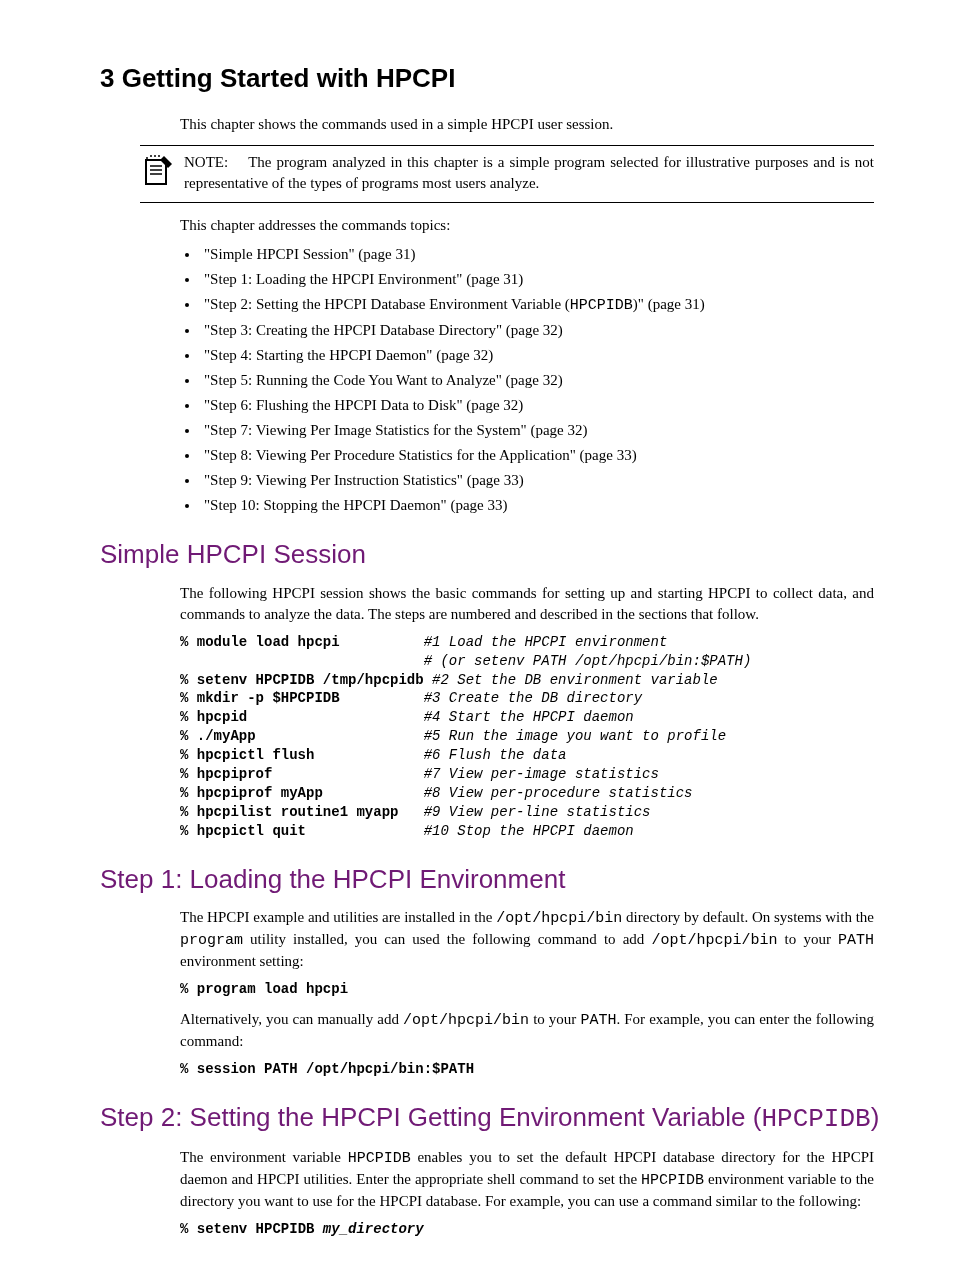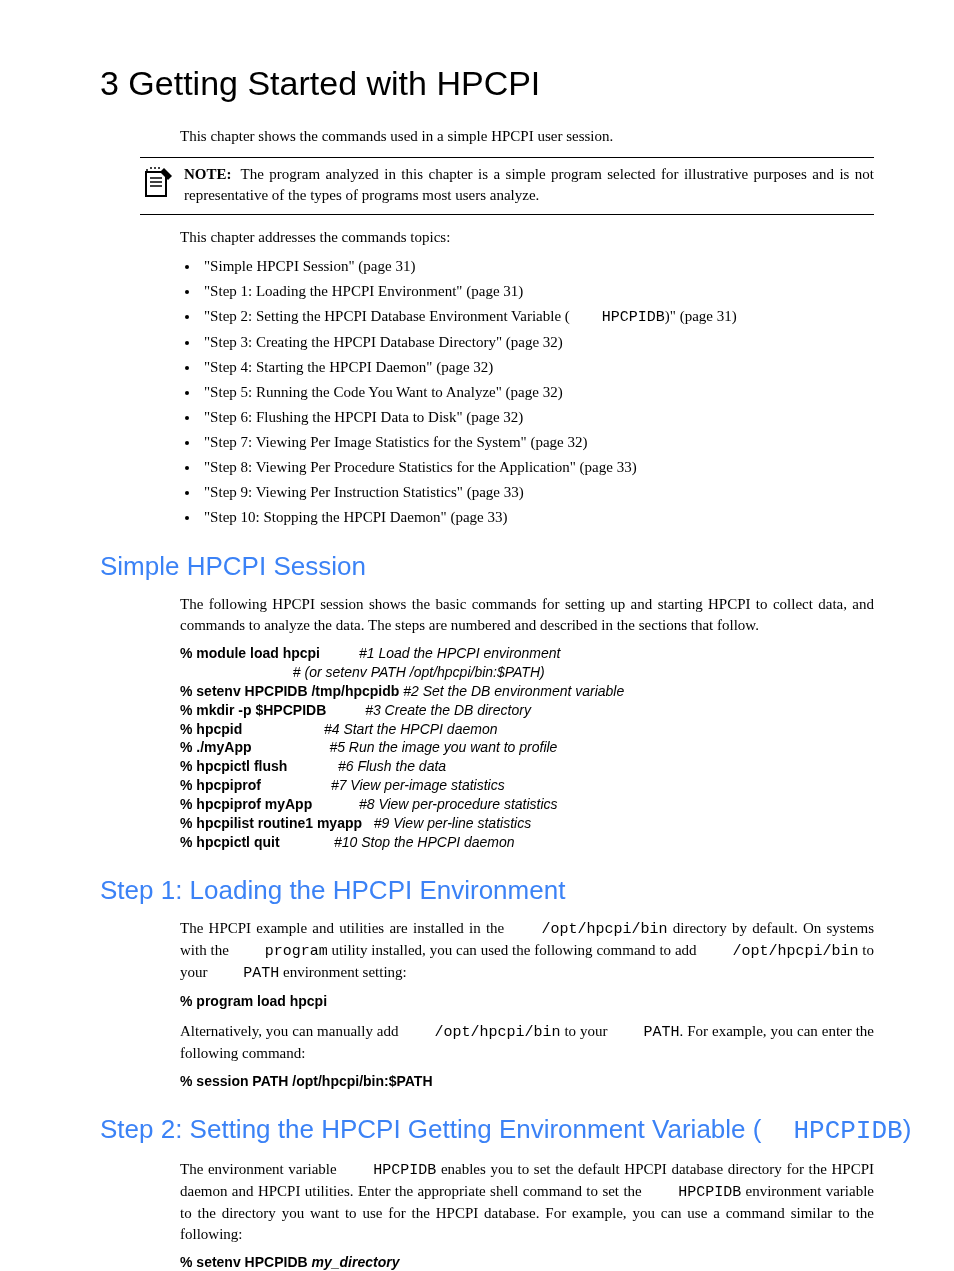--- a/index.html
+++ b/index.html
@@ -8,31 +8,31 @@
     line-height: 1.4;
     color: #000;
     background: #fff;
     margin: 0;
     padding: 60px 40px 40px 40px;
     width: 954px;
     box-sizing: border-box;
   }
   .chapter-title {
     font-family: 'Segoe UI', Helvetica, Arial, sans-serif;
-    font-weight: 400;
-    font-size: 34px;
+    font-weight: 700;
+    font-size: 26px;
     margin: 0 0 18px 60px;
     color: #000;
   }
   .section-title {
     font-family: 'Segoe UI', Helvetica, Arial, sans-serif;
     font-weight: 300;
     font-size: 26px;
     margin: 20px 0 10px 60px;
-    color: #3b82f6;
+    color: #701a75;
   }
   .body-text {
     margin: 0 40px 8px 140px;
     text-align: justify;
   }
   .note-box {
     margin: 10px 40px 12px 100px;
     border-top: 1px solid #000;
     border-bottom: 1px solid #000;
     padding: 6px 0 8px 0;
@@ -42,41 +42,40 @@
   .note-icon {
     flex: 0 0 36px;
     height: 36px;
     margin-right: 8px;
   }
   .note-text {
     flex: 1;
     text-align: justify;
   }
   .note-label {
-    font-weight: bold;
-    margin-right: 9px;
+    font-weight: normal;
+    margin-right: 20px;
   }
   ul.toc {
     margin: 4px 40px 12px 160px;
     padding: 0;
   }
   ul.toc li {
     margin: 0 0 4px 0;
     padding: 0 0 0 4px;
   }
   a.xref {
     color: #000;
     text-decoration: none;
   }
   .mono {
     font-family: 'Courier New', monospace;
-    margin-left: 32px;
   }
   pre.code {
-    font-family: Liberation Sans, sans-serif;
+    font-family: Liberation Mono, monospace;
     font-size: 14px;
     margin: 6px 40px 10px 140px;
     white-space: pre;
     line-height: 1.35;
   }
   pre.code .cmd { font-weight: bold; }
   pre.code .cmt { font-style: italic; font-weight: normal; }
   pre.code .arg { font-style: italic; font-weight: bold; }
 </style>
 </head>

